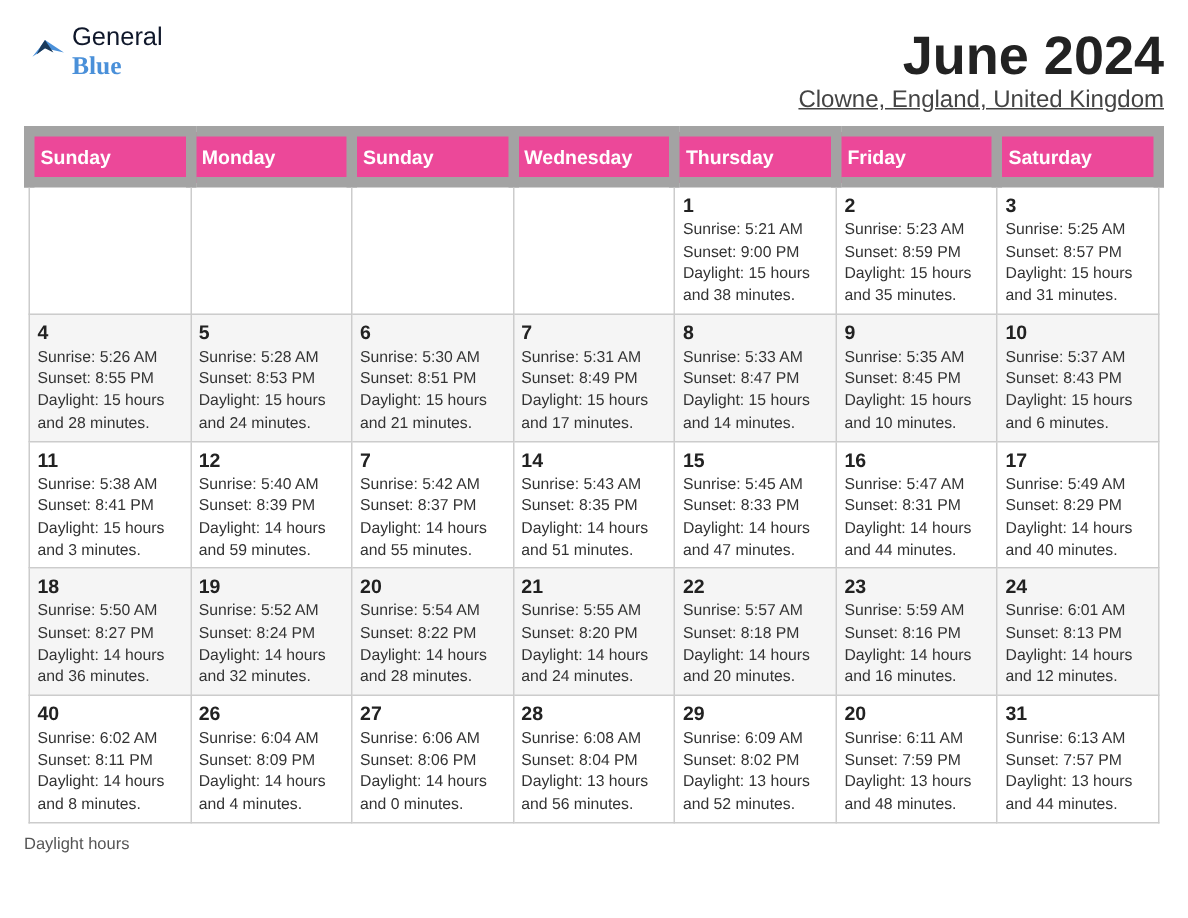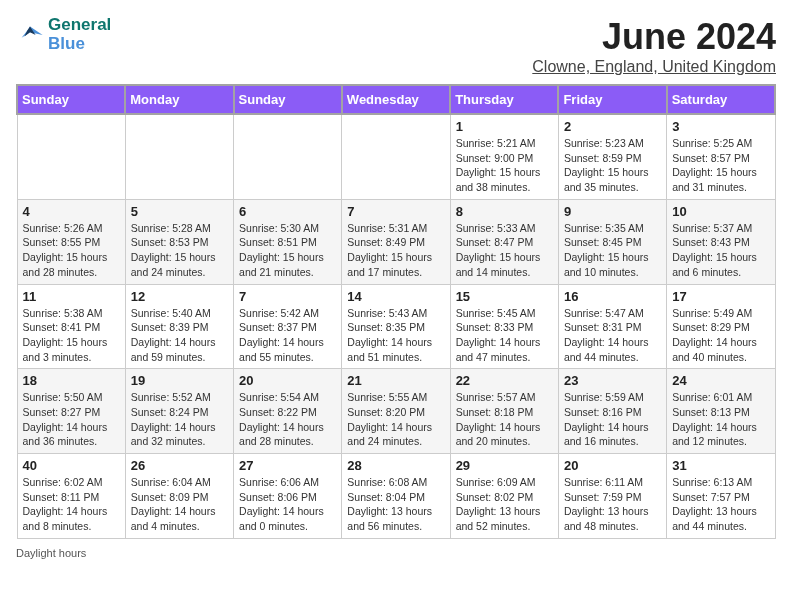--- a/index.html
+++ b/index.html
@@ -37,27 +37,27 @@
       font-size: 16px;
       color: #444;
       text-decoration: underline;
     }
     .calendar {
       width: 100%;
       border-collapse: collapse;
       font-size: 11px;
     }
     .calendar th {
-      background: #8b5cf6;
+      background: #ec4899;
       color: #fff;
       padding: 6px 4px;
       text-align: left;
       font-size: 13px;
       font-weight: bold;
-      border: 2px solid #a3a3a3;
+      border: 7px solid #a3a3a3;
     }
     .calendar td {
       border: 1px solid #ccc;
       vertical-align: top;
       padding: 4px 5px;
       width: 108px;
       min-height: 80px;
       background: #fff;
     }
     .calendar tr:nth-child(even) td {
@@ -86,22 +86,22 @@
 </head>
 <body>
 
 <div class="header">
   <div class="logo">
     <svg class="logo-bird" viewBox="0 0 40 40">
       <polygon points="20,8 38,20 20,16 8,24 16,14" fill="#4a90d9"></polygon>
       <polygon points="20,8 28,20 20,16 12,22 16,14" fill="#1a3a5c"></polygon>
     </svg>
     <div>
-      <div style="font-size:17px;font-weight:bold;color:#0f766e;line-height:1.1;">General</div>
-      <div style="font-size:17px;font-weight:bold;color:#4a90d9;line-height:1.1;">Blue</div>
+      <div style="font-size:17px;font-weight:normal;color:#0f172a;line-height:1.1;">General</div>
+      <div style="font-size:17px;font-weight:bold;color:#4a90d9;line-height:1.1;font-family:Liberation Serif, serif;">Blue</div>
     </div>
   </div>
   <div class="title-block">
     <div class="month-title">June 2024</div>
     <div class="location">Clowne, England, United Kingdom</div>
   </div>
 </div>
 
 <table class="calendar">
   <thead>

